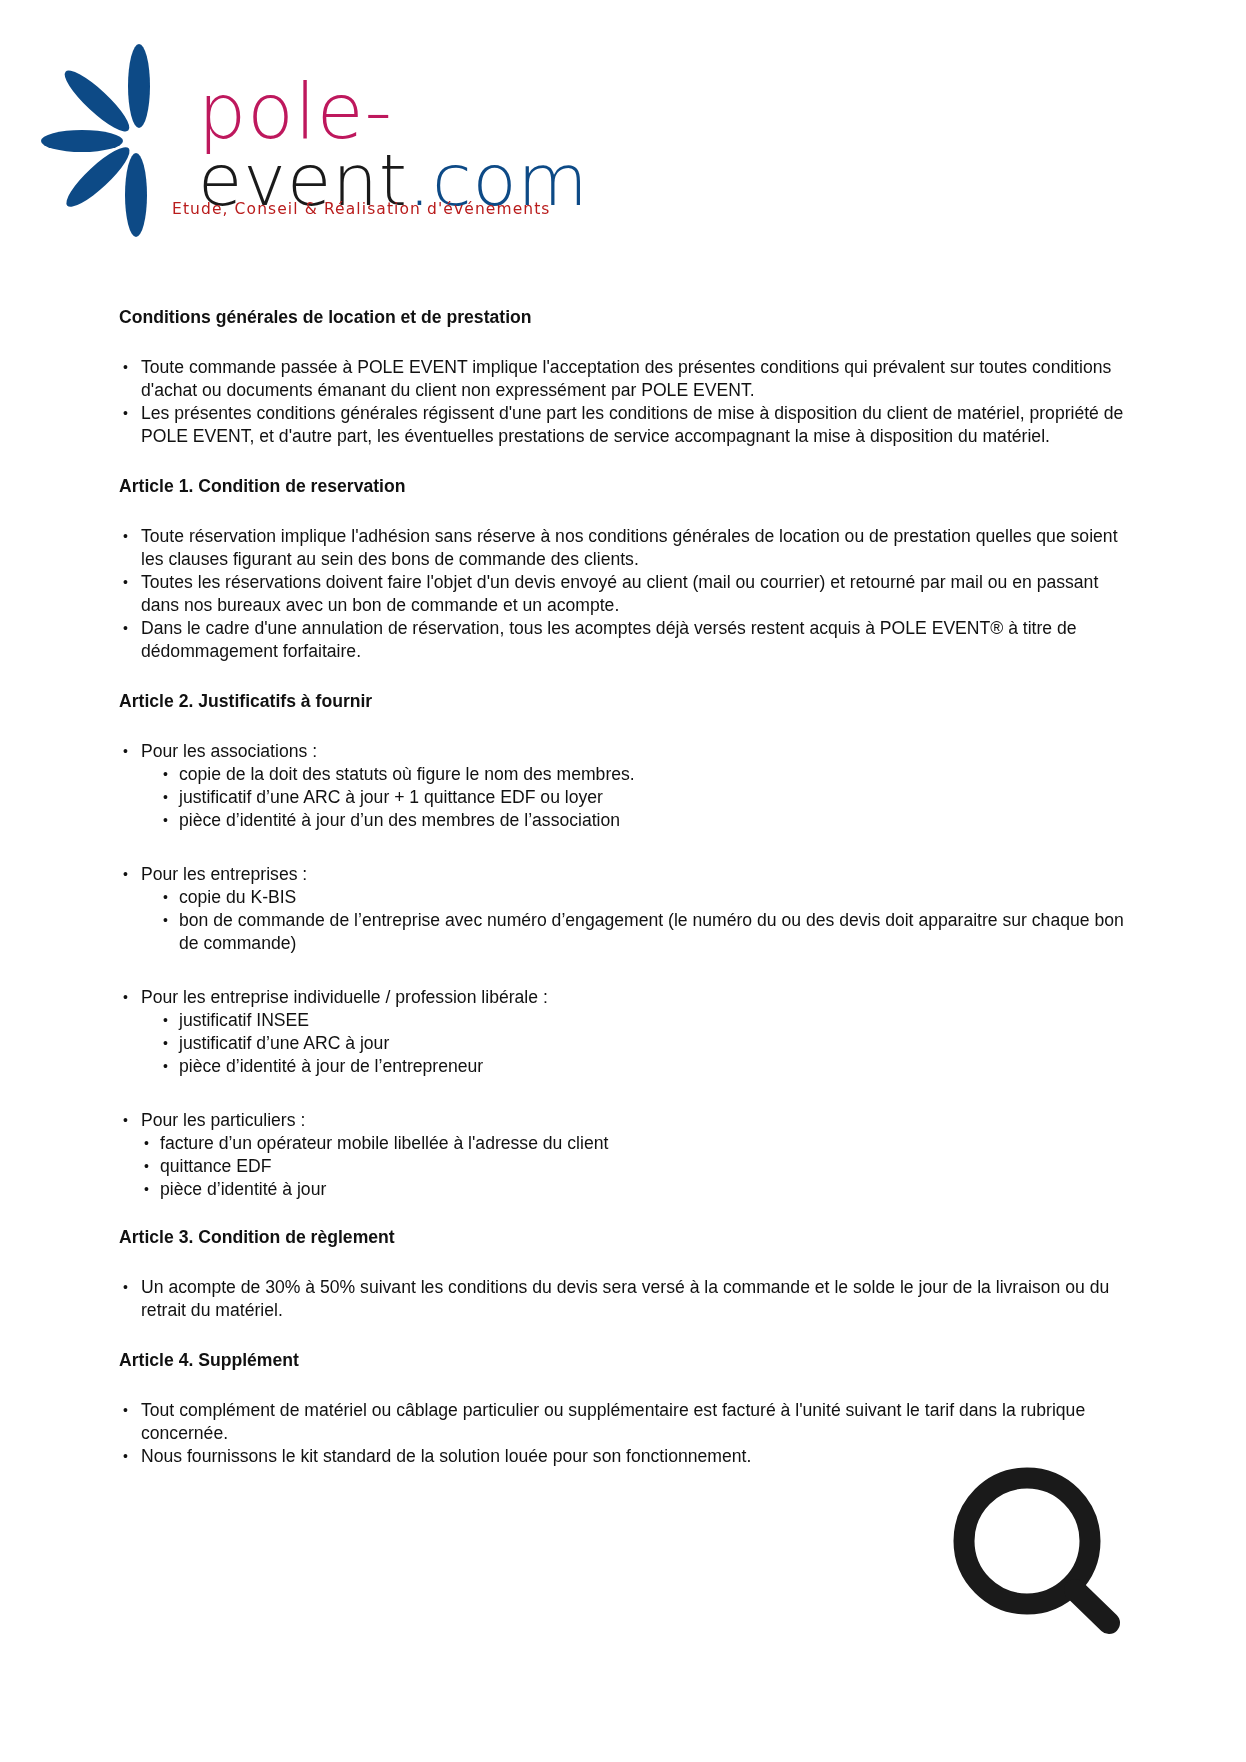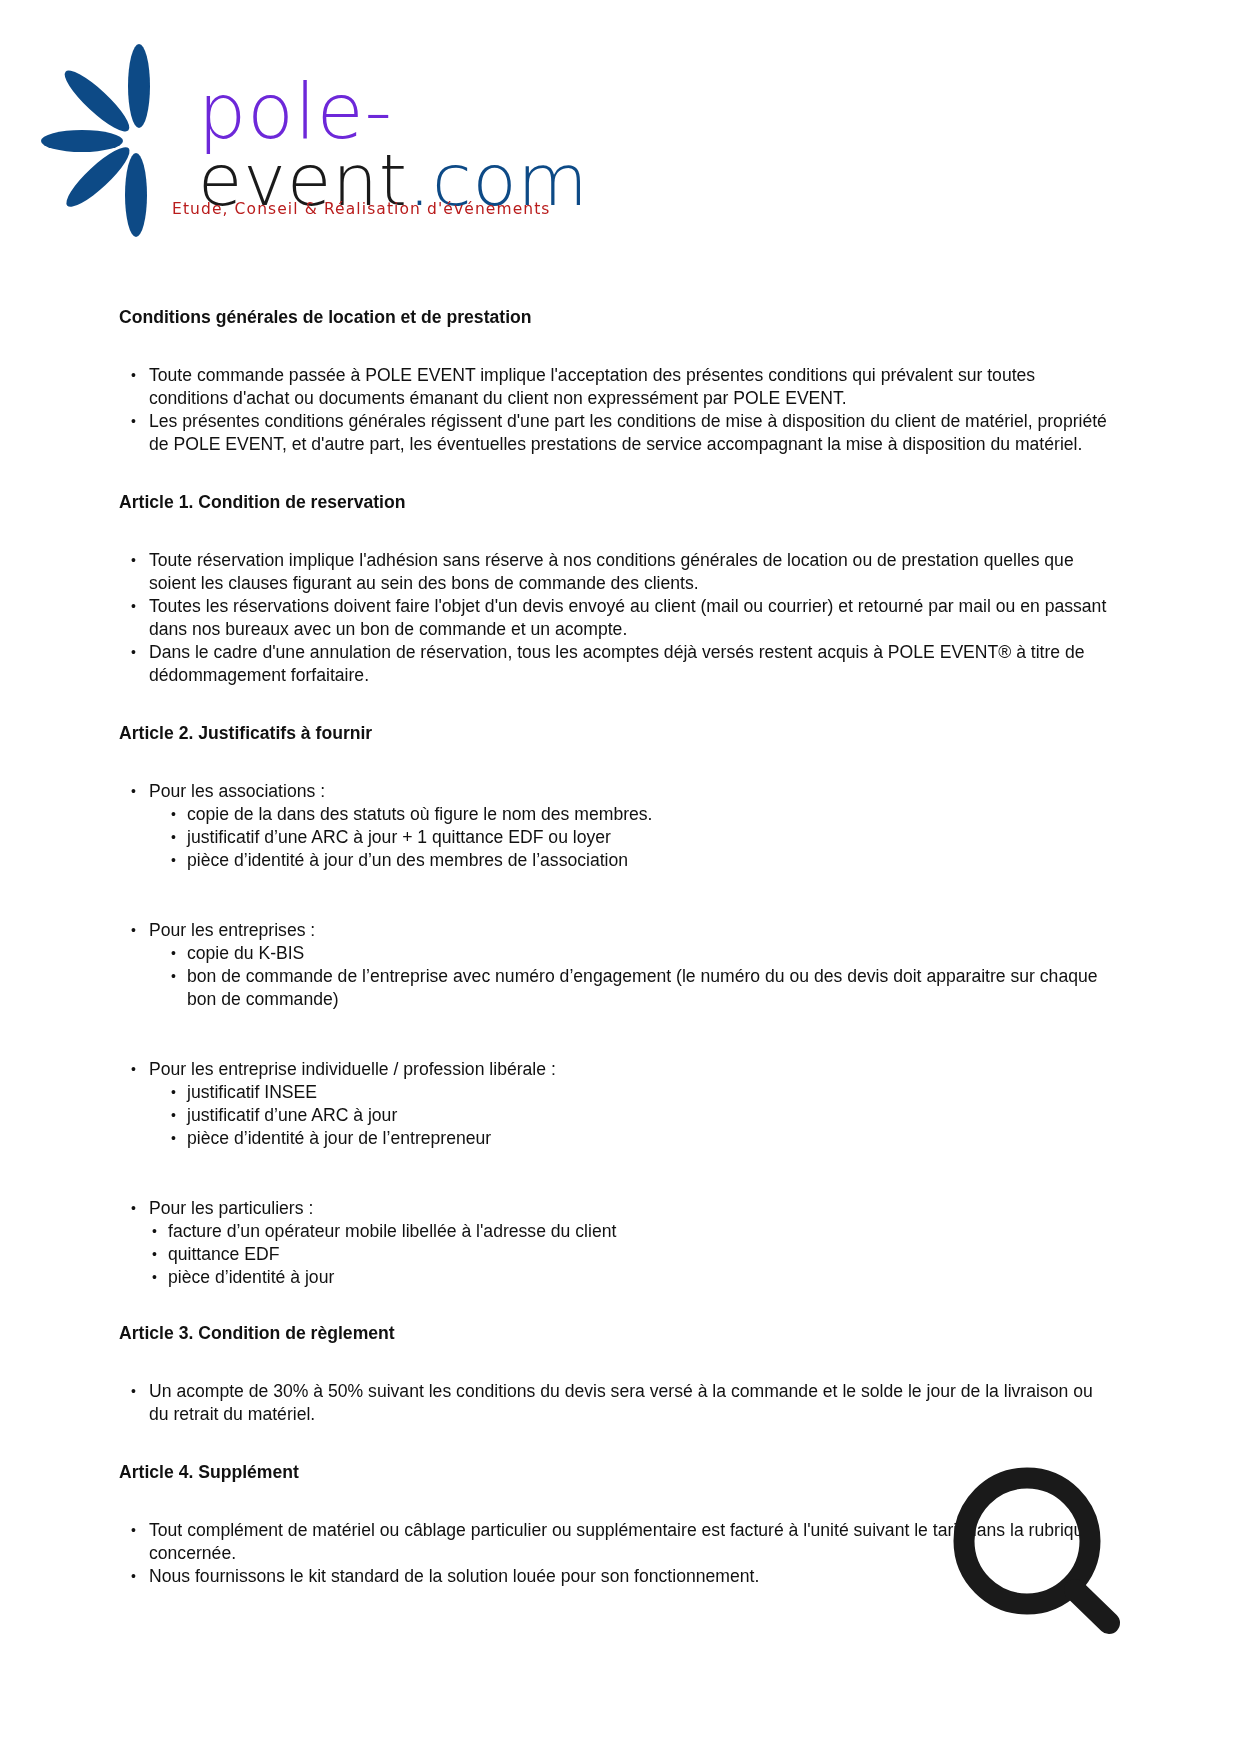--- a/index.html
+++ b/index.html
@@ -1,29 +1,29 @@
 <!DOCTYPE html>
 <html><head>
 <meta charset="utf-8">
 <style>
   html, body { margin: 0; padding: 0; background: #ffffff; }
   body { width: 1246px; height: 1762px; position: relative; overflow: hidden;
          font-family: "Liberation Sans", sans-serif; color: #111111; }
   #logo { position: absolute; left: 30px; top: 40px; width: 520px; height: 210px; }
   #logo svg { position: absolute; left: 0; top: 0; }
   .logo-line1 { position: absolute; left: 168px; top: 34px; font-family: "DejaVu Sans", sans-serif;
-                font-weight: 200; font-size: 76px; line-height: 76px; color: #6d28d9; letter-spacing: 1px; }
+                font-weight: 200; font-size: 76px; line-height: 76px; color: #be185d; letter-spacing: 1px; }
   .logo-line2 { position: absolute; left: 168px; top: 102px; font-family: "DejaVu Sans", sans-serif;
                 font-size: 72px; line-height: 76px; color: #1a1a1a; letter-spacing: 1px; font-weight: 200; }
   .logo-line2 .dom { color: #0d4a86; }
   .logo-tag { position: absolute; left: 142px; top: 160px; font-family: "DejaVu Sans", sans-serif;
               font-size: 15.5px; color: #b91c1c; letter-spacing: 1.1px; white-space: nowrap; }
   #content { position: absolute; left: 119px; top: 306px; width: 1010px; font-size: 17.6px; line-height: 23px; }
   h2 { font-size: 17.6px; font-weight: bold; margin: 0; line-height: 23px; }
-  ul { list-style: none; margin: 12px; padding: 0; }
+  ul { list-style: none; margin: 4px; padding: 0; }
   li { position: relative; }
   li.l1 { padding-left: 18px; }
   li.l1::before { content: "•"; position: absolute; left: 0; top: 0; font-size: 14px; }
   li.l2 { padding-left: 56px; }
   li.l2::before { content: "•"; position: absolute; left: 40px; top: 0; font-size: 14px; }
   li.l2s { padding-left: 37px; }
   li.l2s::before { content: "•"; position: absolute; left: 21px; top: 0; font-size: 14px; }
   .gap-s { height: 23px; }
   .section-gap { height: 23px; }
   #magnifier { position: absolute; left: 945px; top: 1462px; width: 180px; height: 180px; }
@@ -61,21 +61,21 @@
     <li class="l1">Toute réservation implique l'adhésion sans réserve à nos conditions générales de location ou de prestation quelles que soient les clauses figurant au sein des bons de commande des clients.</li>
     <li class="l1">Toutes les réservations doivent faire l'objet d'un devis envoyé au client (mail ou courrier) et retourné par mail ou en passant dans nos bureaux avec un bon de commande et un acompte.</li>
     <li class="l1">Dans le cadre d'une annulation de réservation, tous les acomptes déjà versés restent acquis à POLE EVENT® à titre de dédommagement forfaitaire.</li>
   </ul>
   <div class="section-gap"></div>
 
   <h2>Article 2. Justificatifs à fournir</h2>
   <div class="section-gap"></div>
   <ul>
     <li class="l1">Pour les associations :</li>
-    <li class="l2">copie de la dans des statuts où figure le nom des membres.</li>
+    <li class="l2">copie de la doit des statuts où figure le nom des membres.</li>
     <li class="l2">justificatif d’une ARC à jour + 1 quittance EDF ou loyer</li>
     <li class="l2">pièce d’identité à jour d’un des membres de l’association</li>
   </ul>
   <div class="gap-s"></div>
   <ul>
     <li class="l1">Pour les entreprises :</li>
     <li class="l2">copie du K-BIS</li>
     <li class="l2">bon de commande de l’entreprise avec numéro d’engagement (le numéro du ou des devis doit apparaitre sur chaque bon de commande)</li>
   </ul>
   <div class="gap-s"></div>

